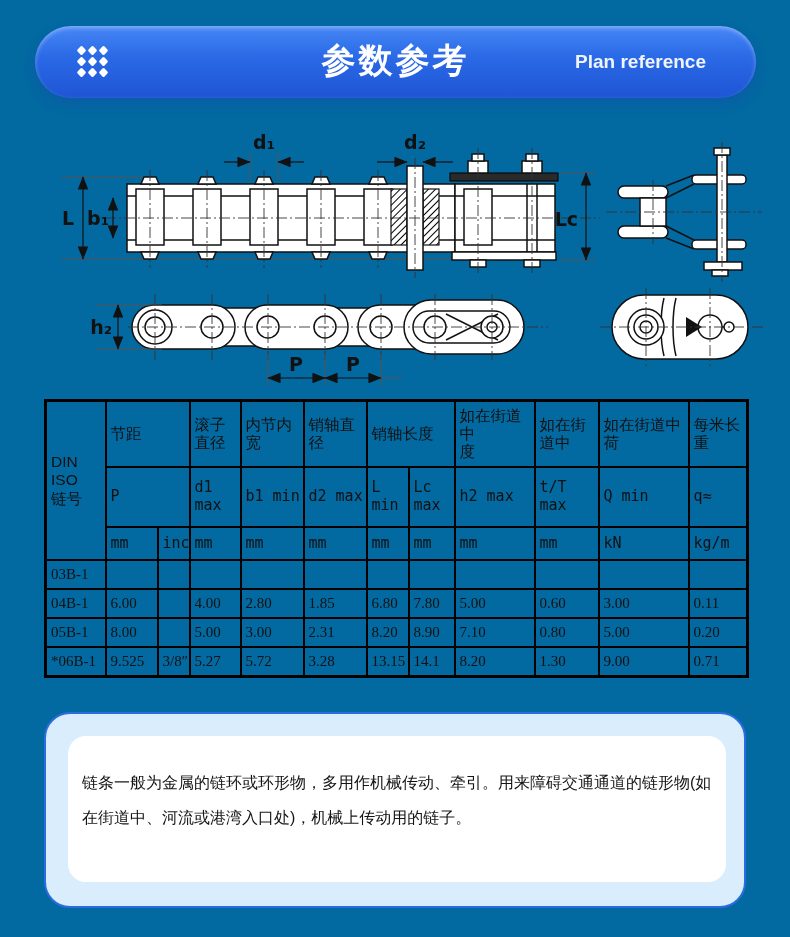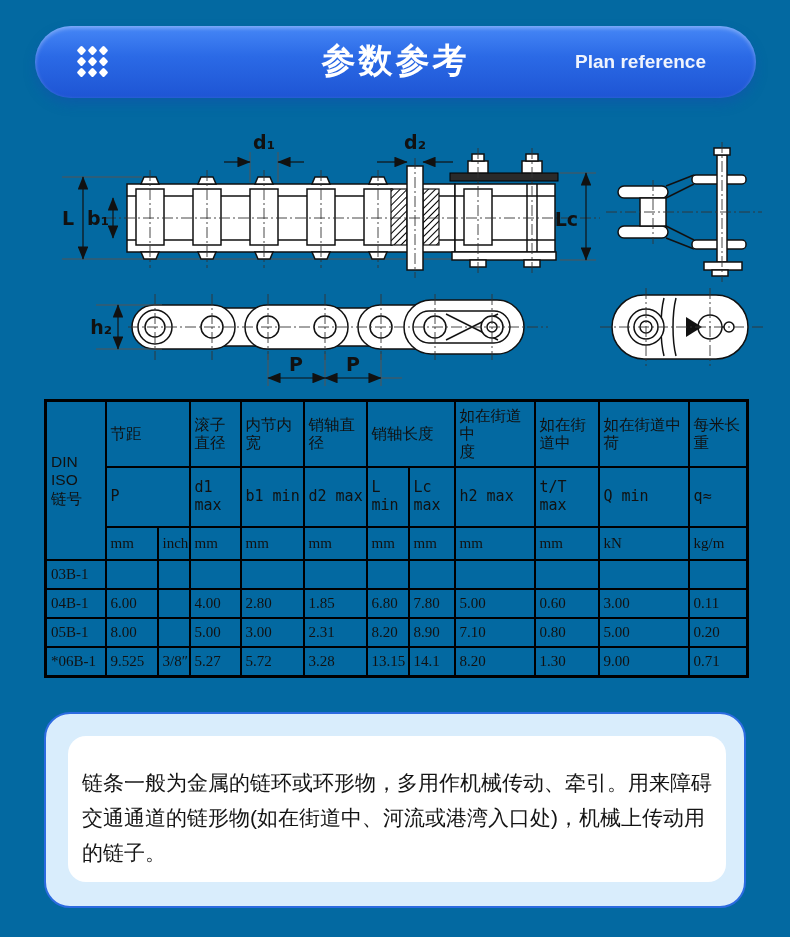--- a/index.html
+++ b/index.html
@@ -29,29 +29,29 @@
 
   
   .spec{position:absolute;left:44px;top:399px;width:702px;border-collapse:collapse;
     table-layout:fixed;border:3px solid #000;
     font-family:"DejaVu Sans Mono","Liberation Mono",monospace;color:#111;}
   .spec td{border:2px solid #000;padding:1px 2px 1px 4px;font-size:15px;line-height:1.18;
     vertical-align:middle;text-align:left;white-space:pre-line;overflow:hidden;}
   .spec td.grp{font-size:15.5px;font-family:"Liberation Sans",sans-serif;}
   .spec tr.r-grp td{height:62px;}
   .spec tr.r-sym td{height:56px;}
-  .spec tr.r-unit td{height:29px;font-family:Liberation Serif, serif;}
+  .spec tr.r-unit td{height:29px;}
   .spec tr.r-data td{height:25px;font-family:Liberation Serif, serif;}
 
   
   .note-outer{position:absolute;left:44px;top:712px;width:698px;height:192px;
     background:#d9edfc;border:2px solid #2c6be0;border-radius:26px;}
   .note-inner{position:absolute;left:22px;top:22px;right:18px;bottom:24px;
     background:#fff;border-radius:18px;}
-  .note-inner p{margin:29px 14px 0 14px;font-size:21px;line-height:35px;color:#141414;}
+  .note-inner p{margin:29px 14px 0 14px;font-size:16px;line-height:35px;color:#141414;}
 </style>
 </head>
 <body>
 
 <div class="page">
 
   <div class="banner">
     <div class="dots">
       <span></span>
         <span></span>

